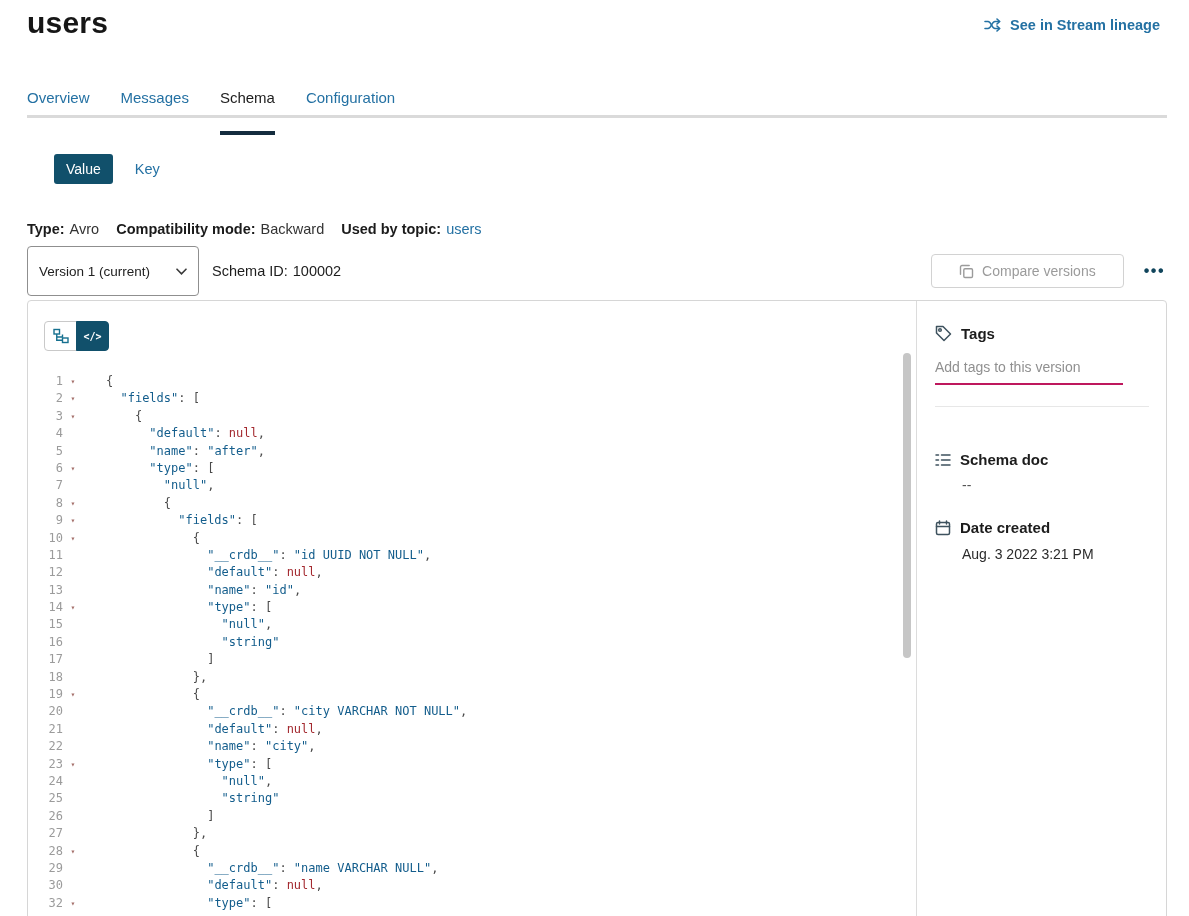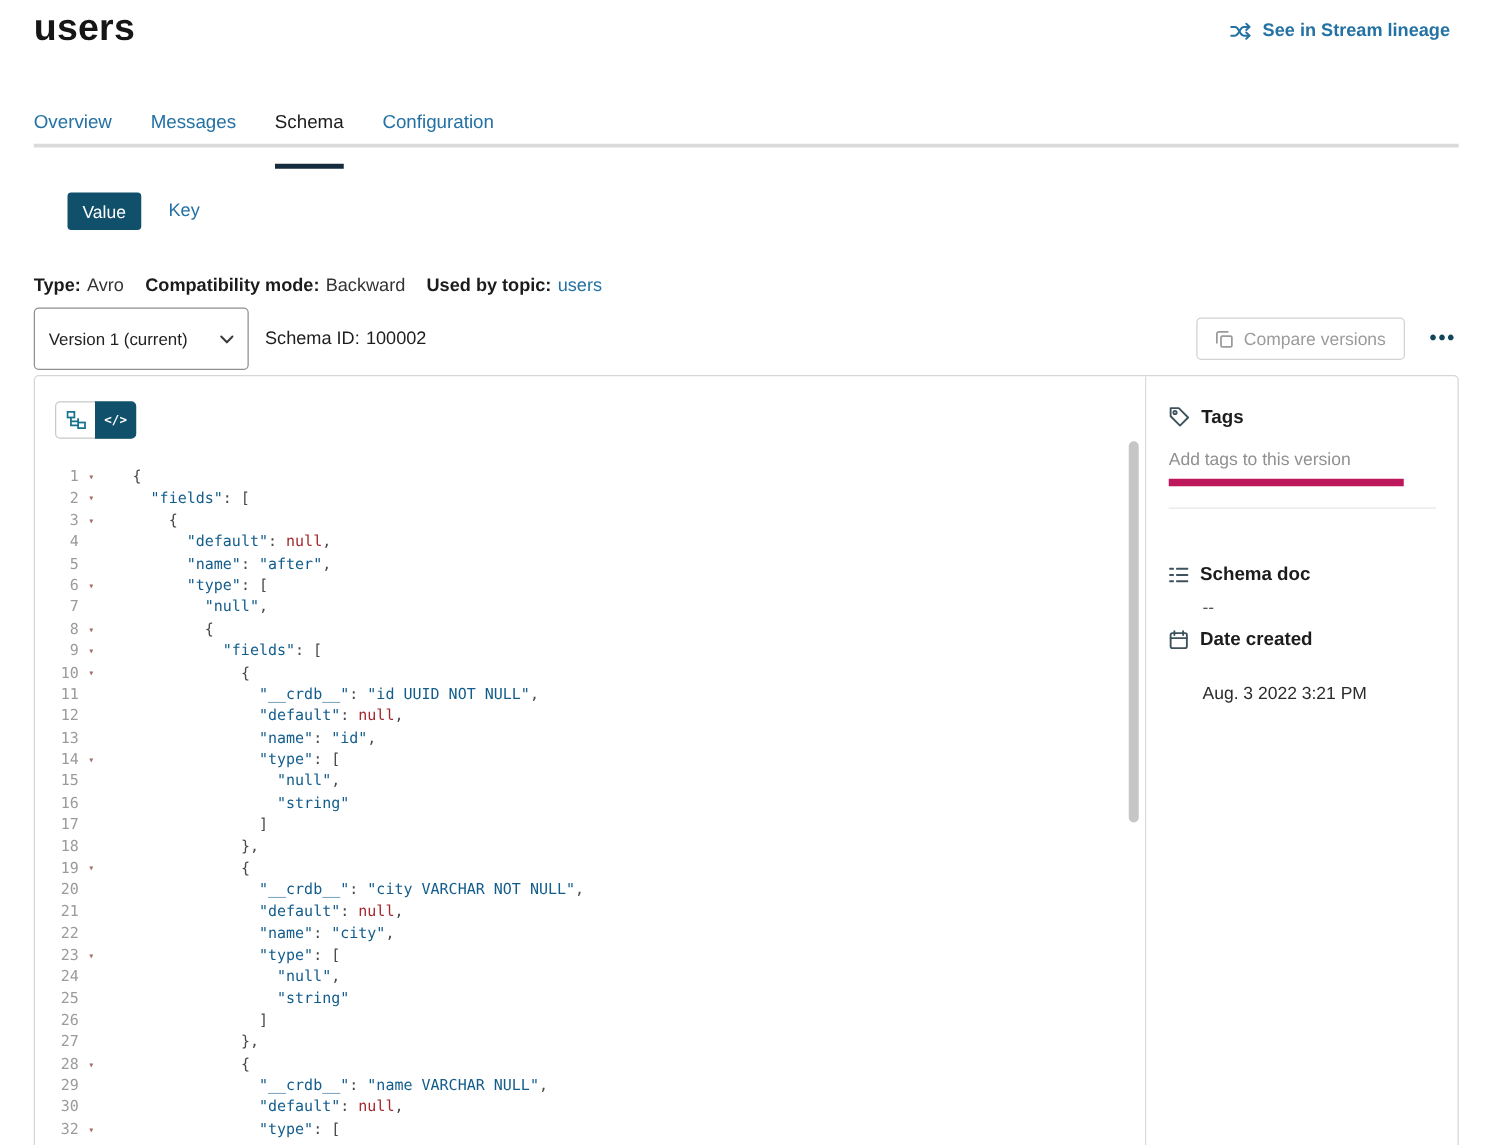--- a/index.html
+++ b/index.html
@@ -34,21 +34,21 @@
 
   
   .version-row { position:absolute; left:27px; top:253px; right:22px; height:36px; display:flex; align-items:center; }
   .select { width:172px; height:50px; border:1px solid #8f8f8f; border-radius:4px; background:#fff;
     display:flex; align-items:center; justify-content:space-between; padding:0 11px; font-size:13.5px;
     color:#222; cursor:pointer; }
   .sid { margin-left:13px; font-size:14.5px; }
   .sid b { font-weight:400; margin-right:5px; }
   .actions { margin-left:auto; display:flex; align-items:center; gap:18px; }
   .btn { height:34px; border-radius:4px; background:#fff; display:flex; align-items:center; gap:8px;
-    padding:0 14px; font-size:14px; font-family:inherit; cursor:pointer; }
+    padding:0 27px; font-size:14px; font-family:inherit; cursor:pointer; }
   .btn-compare { border:1px solid #d2d2d2; color:var(--disabled,#9b9b9b); }
   .btn-evolve { border:1px solid var(--button-teal,#16708f); color:var(--button-teal,#16708f); font-weight:600; }
   .btn-more { border:none; background:none; color:#10455c; font-size:16px; font-weight:700;
     letter-spacing:1.5px; cursor:pointer; padding:0 2px; }
 
   
   .panel { position:absolute; left:27px; top:300px; width:1140px; height:630px;
     border:1px solid #d6d6d6; border-radius:4px; overflow:hidden; }
   .editor { position:absolute; left:0; top:0; width:889px; height:100%; }
   .side { position:absolute; right:0; top:0; width:250px; height:100%; border-left:1px solid #dcdcdc; }
@@ -77,27 +77,27 @@
   
   .sb-track { position:absolute; left:875px; top:52px; bottom:6px; width:8px; }
   .sb-thumb { position:absolute; top:0; left:0; width:8px; height:305px; background:#c6c6c6; border-radius:4px; }
 
   
   .side-head { position:absolute; left:18px; display:flex; gap:9px; align-items:center;
     font-size:15px; font-weight:600; color:#1c1c1c; }
   .side-ico { color:var(--icon-gray,#3e525e); display:flex; }
   .tags-head { top:24px; }
   .tag-input { position:absolute; left:18px; top:58px; width:188px; border:none;
-    border-bottom:6px solid #be185d; font-size:14px; padding:0 0 8px; color:#333;
+    border-bottom:2px solid #be185d; font-size:14px; padding:0 0 8px; color:#333;
     font-family:inherit; outline:none; background:none; }
   .tag-input::placeholder { color:#909090; }
   .side-divider { position:absolute; left:18px; top:105px; width:214px; height:1px; background:#e7e7e7; }
   .doc-head { top:150px; }
   .doc-val { position:absolute; left:45px; top:176px; font-size:14px; color:#555; }
-  .date-head { top:202px; }
+  .date-head { top:218px; }
   .date-val { position:absolute; left:45px; top:245px; font-size:14px; color:#2b2b2b; }
 </style>
 </head>
 <body>
 
 <h1 class="page-title">users</h1>
 <div class="lineage">
   <span class="side-ico" style="color:var(--accent,#2471a3)">
     <svg width="19" height="14" viewBox="0 0 19 14" fill="none" stroke="currentColor" stroke-width="1.6" stroke-linecap="round" stroke-linejoin="round">
       <path d="M1 3.5 h3 c3.5 0 3.5 7 7 7 h4"></path>

